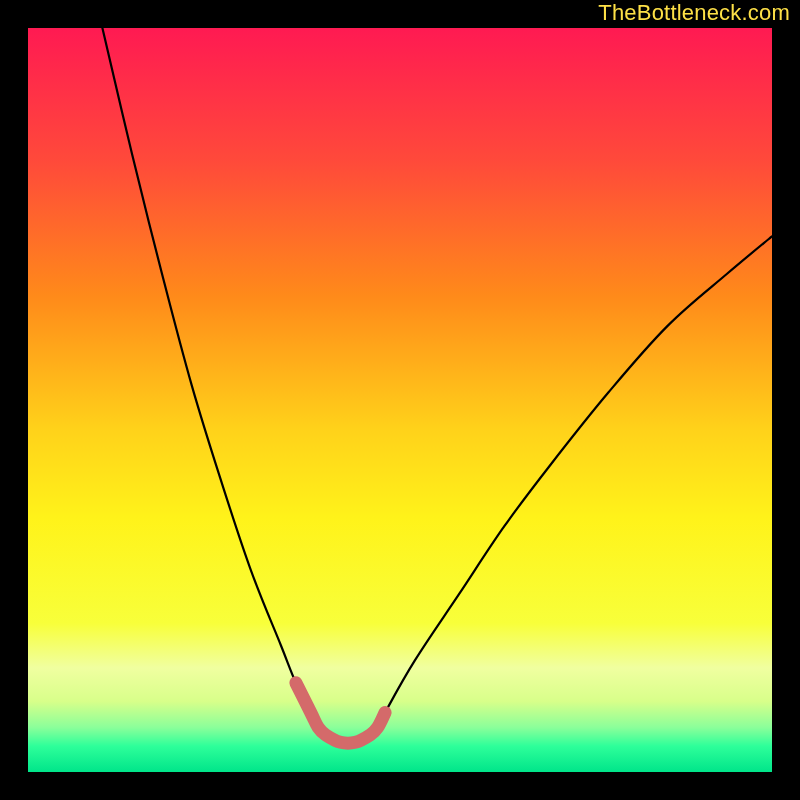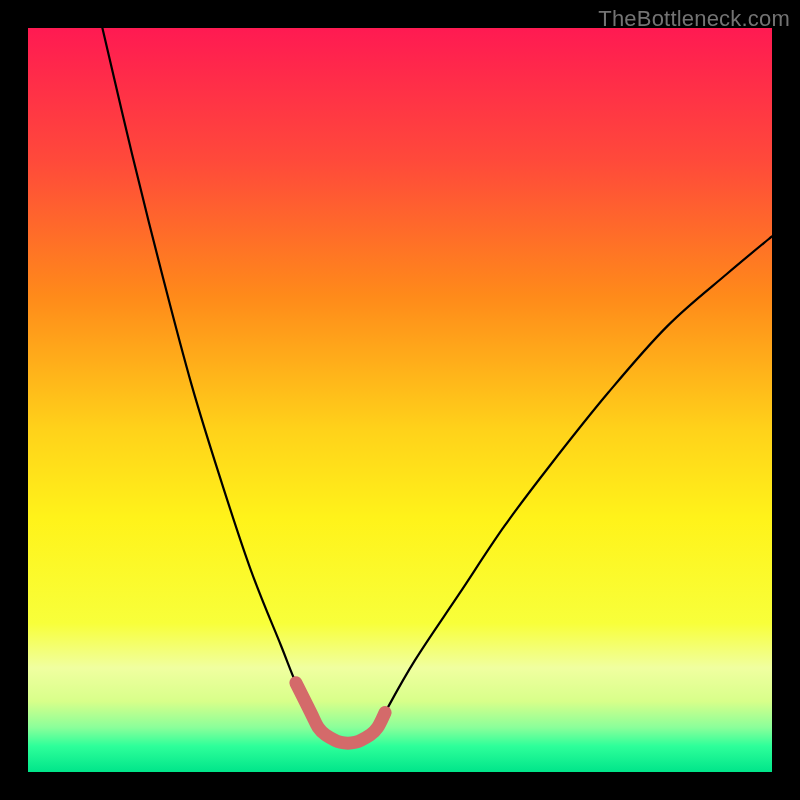--- a/index.html
+++ b/index.html
@@ -14,23 +14,23 @@
   .frame {
     position: absolute;
     top: 0;
     left: 0;
     width: 800px;
     height: 800px;
     background: #000;
   }
   .watermark {
     position: absolute;
-    top: 6px;
+    top: 0;
     right: 10px;
-    color: #737373;
+    color: #fde047;
     font-size: 22px;
     font-weight: 500;
     letter-spacing: 0.2px;
     z-index: 10;
   }
   .plot {
     position: absolute;
     top: 28px;
     left: 28px;
     width: 744px;

